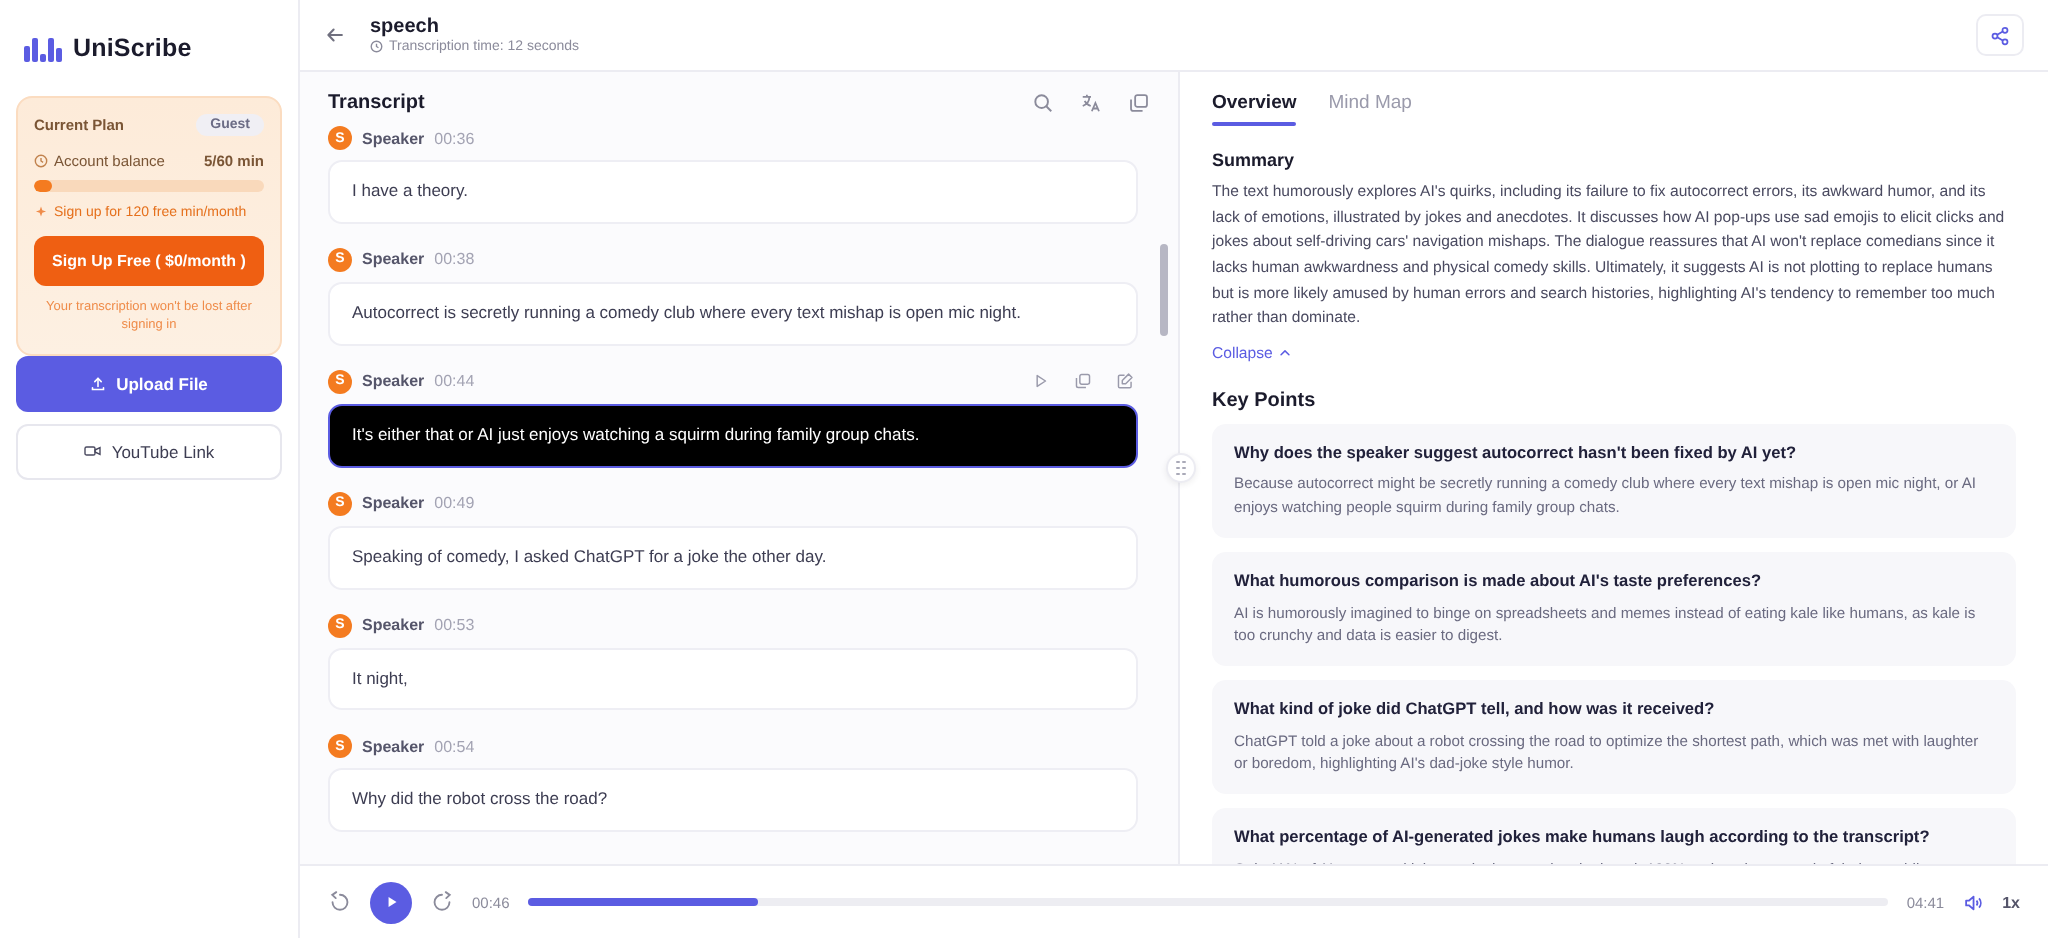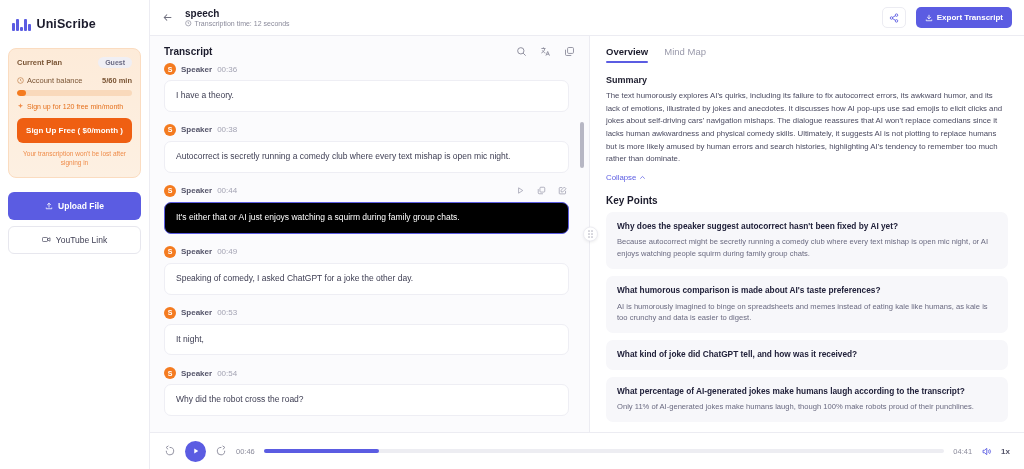--- a/index.html
+++ b/index.html
@@ -56,21 +56,21 @@
     font-size: 8px; font-weight: 700;
     padding: 8px 0; cursor: pointer;
     font-family: "Liberation Sans", sans-serif;
   }
   .signup-note {
     margin-top: 6px; font-size: 6.5px; color: #ef8c4a;
     text-align: center; line-height: 1.45;
   }
 
   .upload-btn {
-    margin-top: 14px; width: 100%;
+    width: 100%;
     background: #5b5ce2; color: #fff; border: none; border-radius: 6px;
     font-size: 8.5px; font-weight: 600; padding: 9px 5px; cursor: pointer;
     display: flex; align-items: center; justify-content: center; gap: 5px;
     font-family: "Liberation Sans", sans-serif;
   }
   .yt-btn {
     margin-top: 6px; width: 100%;
     background: #fff; color: #3d3d52; border: 1px solid #e7e7ee; border-radius: 6px;
     font-size: 8.5px; font-weight: 500; padding: 8px 0; cursor: pointer;
     display: flex; align-items: center; justify-content: center; gap: 5px;
@@ -272,30 +272,20 @@
       <button class="share-btn">
         <span>
           <svg width="10" height="10" viewBox="0 0 16 16" fill="none" stroke="#5b5ce2" stroke-width="1.4">
             <circle cx="12" cy="3.4" r="2"></circle>
               <circle cx="4" cy="8" r="2"></circle>
               <circle cx="12" cy="12.6" r="2"></circle>
             <path d="M5.8 7L10.2 4.4M5.8 9l4.4 2.6"></path>
           </svg>
         </span>
       </button>
-      <button class="export-btn">
-        <span>
-          <svg width="8" height="8" viewBox="0 0 16 16" fill="none" stroke="#ffffff" stroke-width="1.6" stroke-linecap="round">
-            <path d="M8 2.5v7"></path>
-              <path d="M4.8 6.4L8 9.6l3.2-3.2"></path>
-              <path d="M2.5 11.8v1.7h11v-1.7"></path>
-          </svg>
-        </span>
-        <span>Export Transcript</span>
-      </button>
     </div>
 
     <div class="panes">
 
       <section class="transcript-pane">
         <div class="tp-head">
           <span class="tp-title">Transcript</span>
           <span class="tp-actions">
             <span>
               <svg width="11" height="11" viewBox="0 0 16 16" fill="none" stroke="#8b8b9b" stroke-width="1.4">
@@ -427,20 +417,21 @@
               <div class="kp-card">
                 <div class="kp-q">Why does the speaker suggest autocorrect hasn't been fixed by AI yet?</div>
                 <div class="kp-a">Because autocorrect might be secretly running a comedy club where every text mishap is open mic night, or AI enjoys watching people squirm during family group chats.</div>
               </div>
               <div class="kp-card">
                 <div class="kp-q">What humorous comparison is made about AI's taste preferences?</div>
                 <div class="kp-a">AI is humorously imagined to binge on spreadsheets and memes instead of eating kale like humans, as kale is too crunchy and data is easier to digest.</div>
               </div>
               <div class="kp-card">
                 <div class="kp-q">What kind of joke did ChatGPT tell, and how was it received?</div>
+                <div class="kp-a">ChatGPT told a joke about a robot crossing the road to optimize the shortest path, which was met with laughter or boredom, highlighting AI's dad-joke style humor.</div>
               </div>
               <div class="kp-card">
                 <div class="kp-q">What percentage of AI-generated jokes make humans laugh according to the transcript?</div>
                 <div class="kp-a">Only 11% of AI-generated jokes make humans laugh, though 100% make robots proud of their punchlines.</div>
               </div>
             </div>
         </div>
       </section>
     </div>
 

